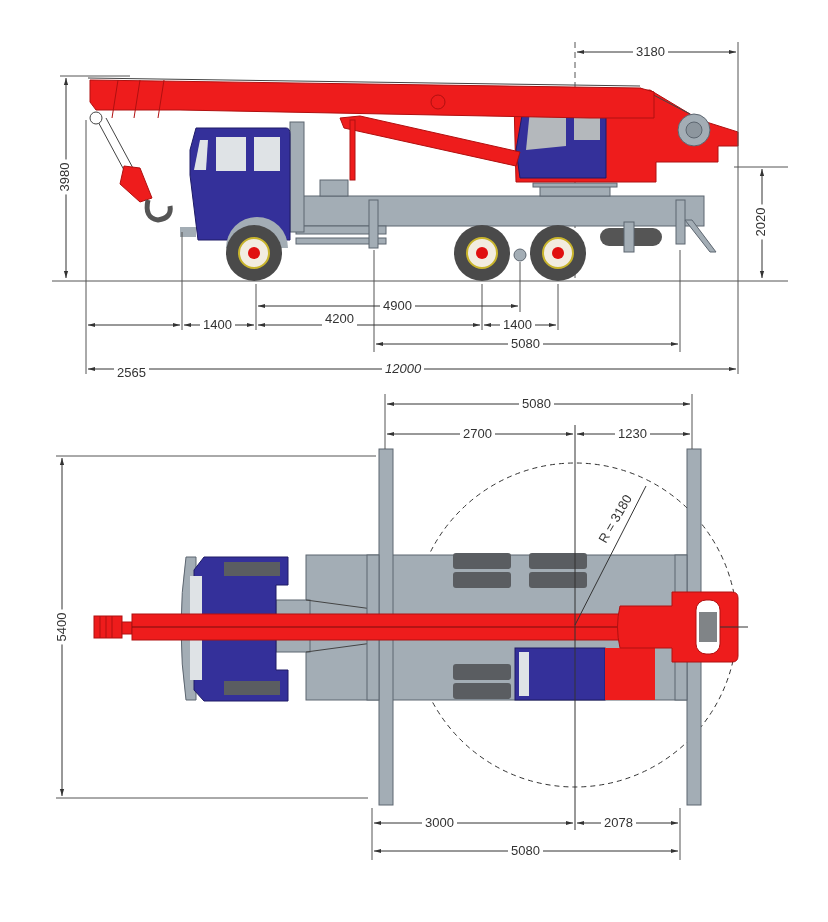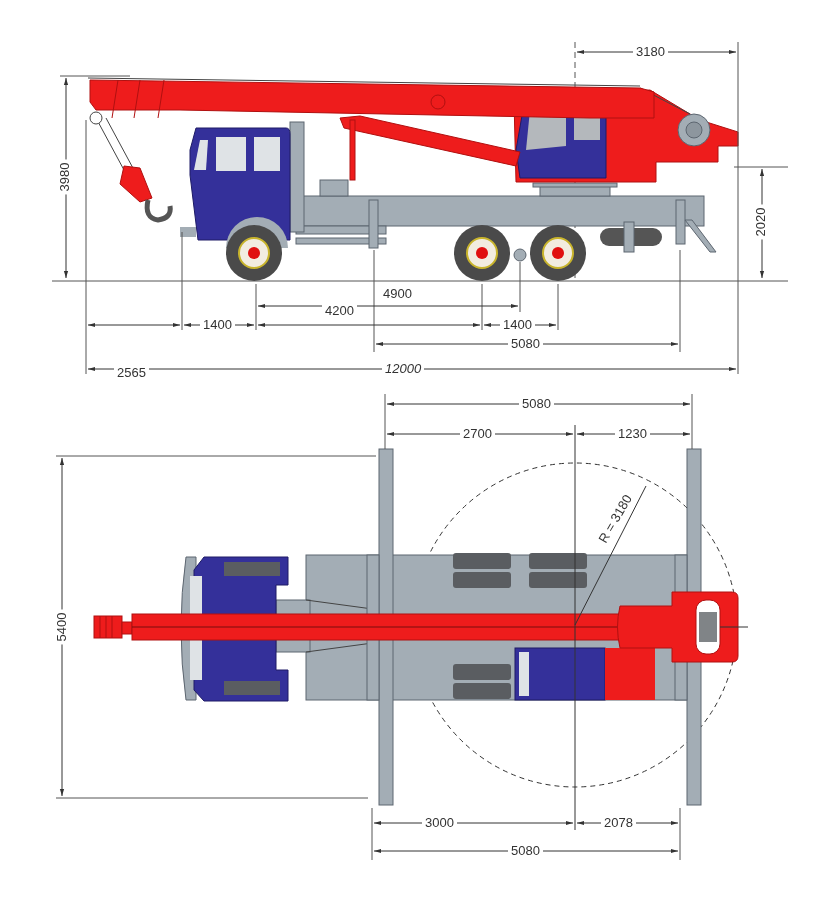--- a/index.html
+++ b/index.html
@@ -200,24 +200,24 @@
       <line x1="374" y1="851" x2="678" y2="851" marker-start="url(#arr)" marker-end="url(#arr)"></line>
     </g>
   </g>
 </svg>
 
 
 
 <span class="dim-label vert" style="left:48px; top:170px;">3980</span>
 <span class="dim-label" style="left:633px; top:45px;">3180</span>
 <span class="dim-label vert" style="left:744px; top:215px;">2020</span>
-<span class="dim-label" style="left:380px; top:287px;">4900</span>
+<span class="dim-label" style="left:380px; top:299px;">4900</span>
 <span class="dim-label" style="left:114px; top:318px;margin-top:48px;">2565</span>
 <span class="dim-label" style="left:200px; top:318px;">1400</span>
-<span class="dim-label" style="left:322px; top:304px;">4200</span>
+<span class="dim-label" style="left:322px; top:312px;">4200</span>
 <span class="dim-label" style="left:500px; top:318px;">1400</span>
 <span class="dim-label" style="left:508px; top:337px;">5080</span>
 <span class="dim-label" style="left:382px; top:362px;font-style:italic;">12000</span>
 
 
 <span class="dim-label" style="left:519px; top:397px;">5080</span>
 <span class="dim-label" style="left:460px; top:427px;">2700</span>
 <span class="dim-label" style="left:615px; top:427px;">1230</span>
 <span class="dim-label vert" style="left:45px; top:620px;">5400</span>
 <span class="dim-label rot" style="left:586px; top:512px;">R = 3180</span>

